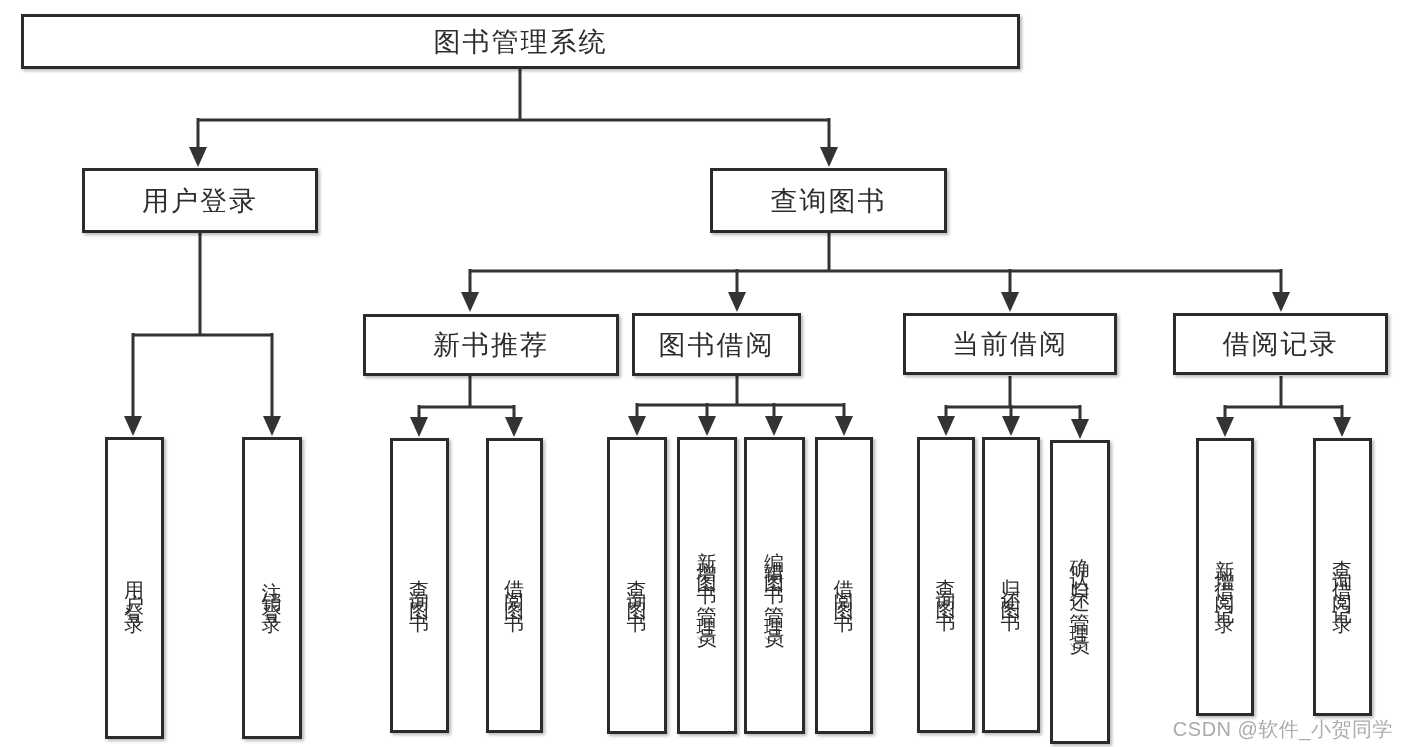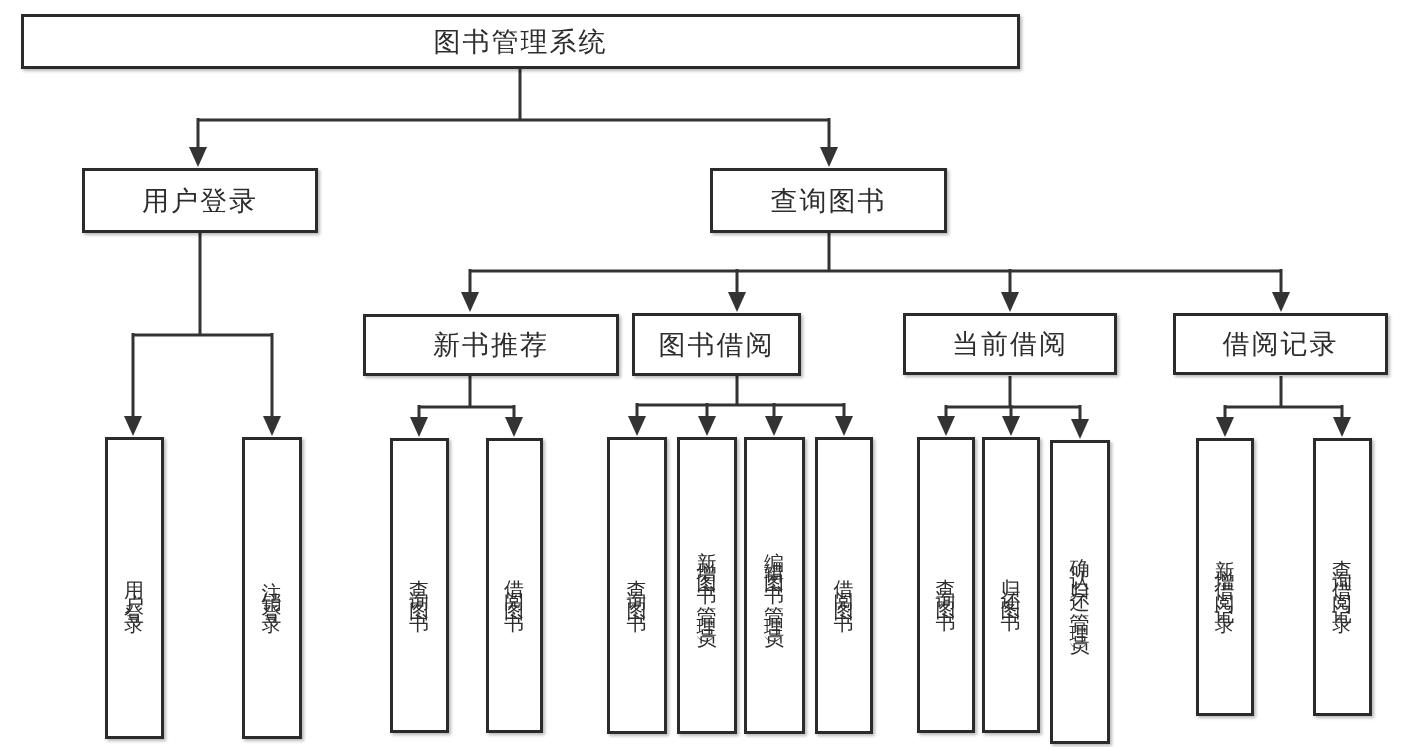--- a/index.html
+++ b/index.html
@@ -130,14 +130,15 @@
     <span class="vtext">确认归还（管理员）</span>
   </div>
 
   <div class="box" style="left:1196px;top:438px;width:58px;height:278px">
     <span class="vtext">新增借阅记录</span>
   </div>
   <div class="box" style="left:1313px;top:438px;width:59px;height:278px">
     <span class="vtext">查询借阅记录</span>
   </div>
 
+  <div id="watermark">CSDN @软件_小贺同学</div>
 
 </div>
 
 </body></html>

